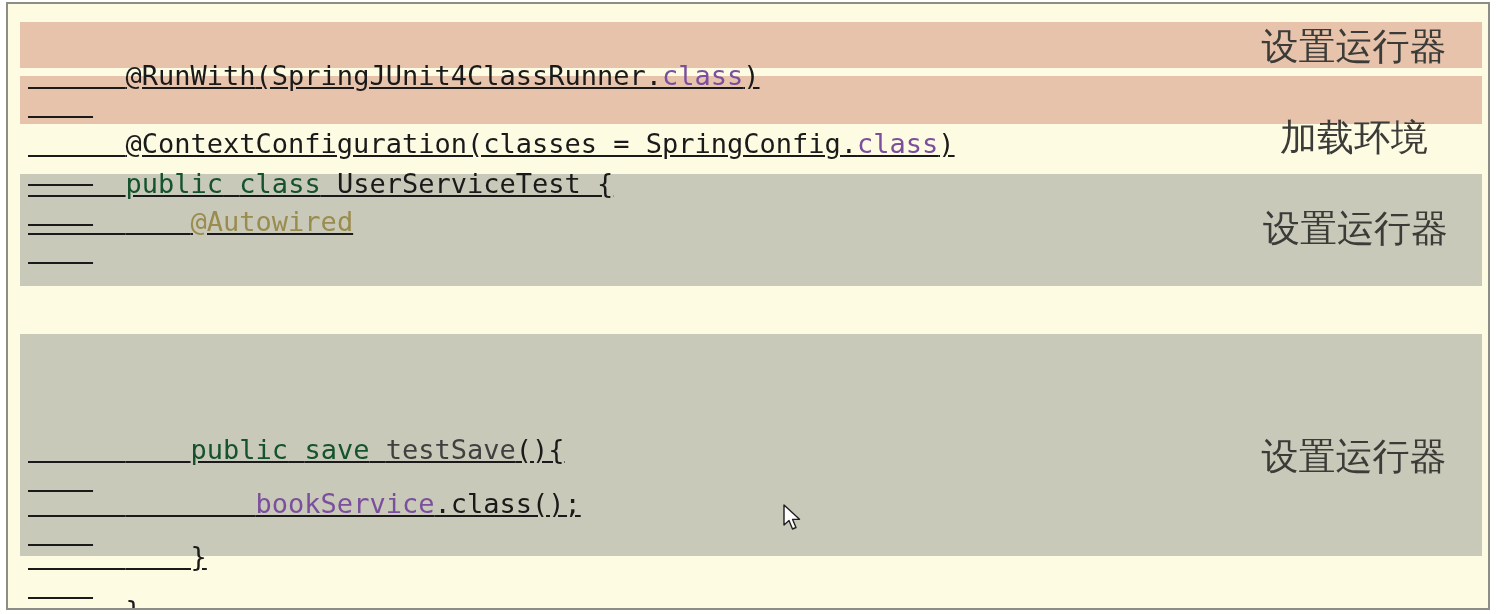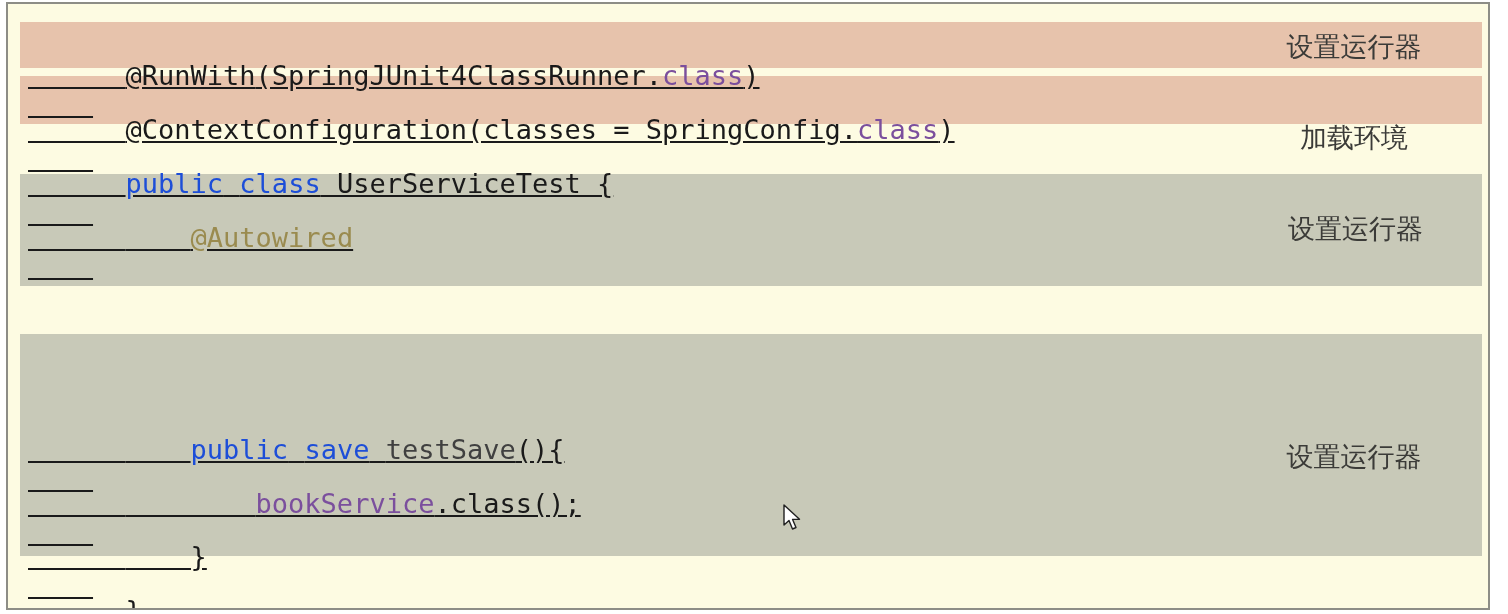--- a/index.html
+++ b/index.html
@@ -54,31 +54,31 @@
     font-family: "DejaVu Sans Mono", "Liberation Mono", monospace;
     font-size: 27px;
     line-height: 29px;
     letter-spacing: 0px;
     color: #1a1a1a;
     text-decoration: underline;
   }
   .tok { white-space: pre; }
   .t-plain  { color: #1a1a1a; }
   .t-anno   { color: #9a8b4f; }
-  .t-kw     { color: #1d4ed8; margin-top: 23px; }
+  .t-kw     { color: #14532d; margin-top: 23px; }
   .t-purple { color: #7b4f9d; }
   .t-teal   { color: #404040; }
   .t-type   { color: #1a1a1a; }
 
   
   .note-label {
     position: absolute;
     white-space: pre;
     font-family: "DejaVu Sans", "Liberation Sans", sans-serif;
-    font-size: 27px;
+    font-size: 37px;
     line-height: 31px;
     color: #3b3b38;
     text-align: center;
   }
 
   
   #mouse-cursor {
     position: absolute;
     width: 22px;
     height: 30px;
@@ -94,29 +94,29 @@
   <div class="hl-block hl-pink" style="top:72px;height:48px;"></div>
   <div class="hl-block hl-sage" style="top:170px;height:112px;"></div>
   <div class="hl-block hl-sage" style="top:330px;height:222px;"></div>
 
   <div id="code-canvas">
 
     <div class="code-line" style="top:28px;left:20px;">
       <span class="tok t-plain">@RunWith</span><span class="tok t-plain">(SpringJUnit4ClassRunner.</span><span class="tok t-purple">class</span><span class="tok t-plain">)</span>
     </div>
 
-    <div class="code-line" style="top:82px;left:20px;">
+    <div class="code-line" style="top:96px;left:20px;">
       <span class="tok t-plain">@ContextConfiguration(classes = SpringConfig.</span><span class="tok t-purple">class</span><span class="tok t-plain">)</span>
     </div>
 
     <div class="code-line" style="top:136px;left:20px;">
       <span class="tok t-kw">public</span><span class="tok t-plain"> </span><span class="tok t-kw">class</span><span class="tok t-plain"> UserServiceTest {</span>
     </div>
 
-    <div class="code-line" style="top:190px;left:20px;">
+    <div class="code-line" style="top:174px;left:20px;">
       <span class="tok t-plain">    </span><span class="tok t-anno">@Autowired</span>
     </div>
 
 
 
     <div class="code-line" style="top:402px;left:20px;">
       <span class="tok t-plain">    </span><span class="tok t-kw">public</span><span class="tok t-plain"> </span><span class="tok t-kw">save</span><span class="tok t-plain"> </span><span class="tok t-teal">testSave</span><span class="tok t-plain">(){</span>
     </div>
 
     <div class="code-line" style="top:456px;left:20px;">

